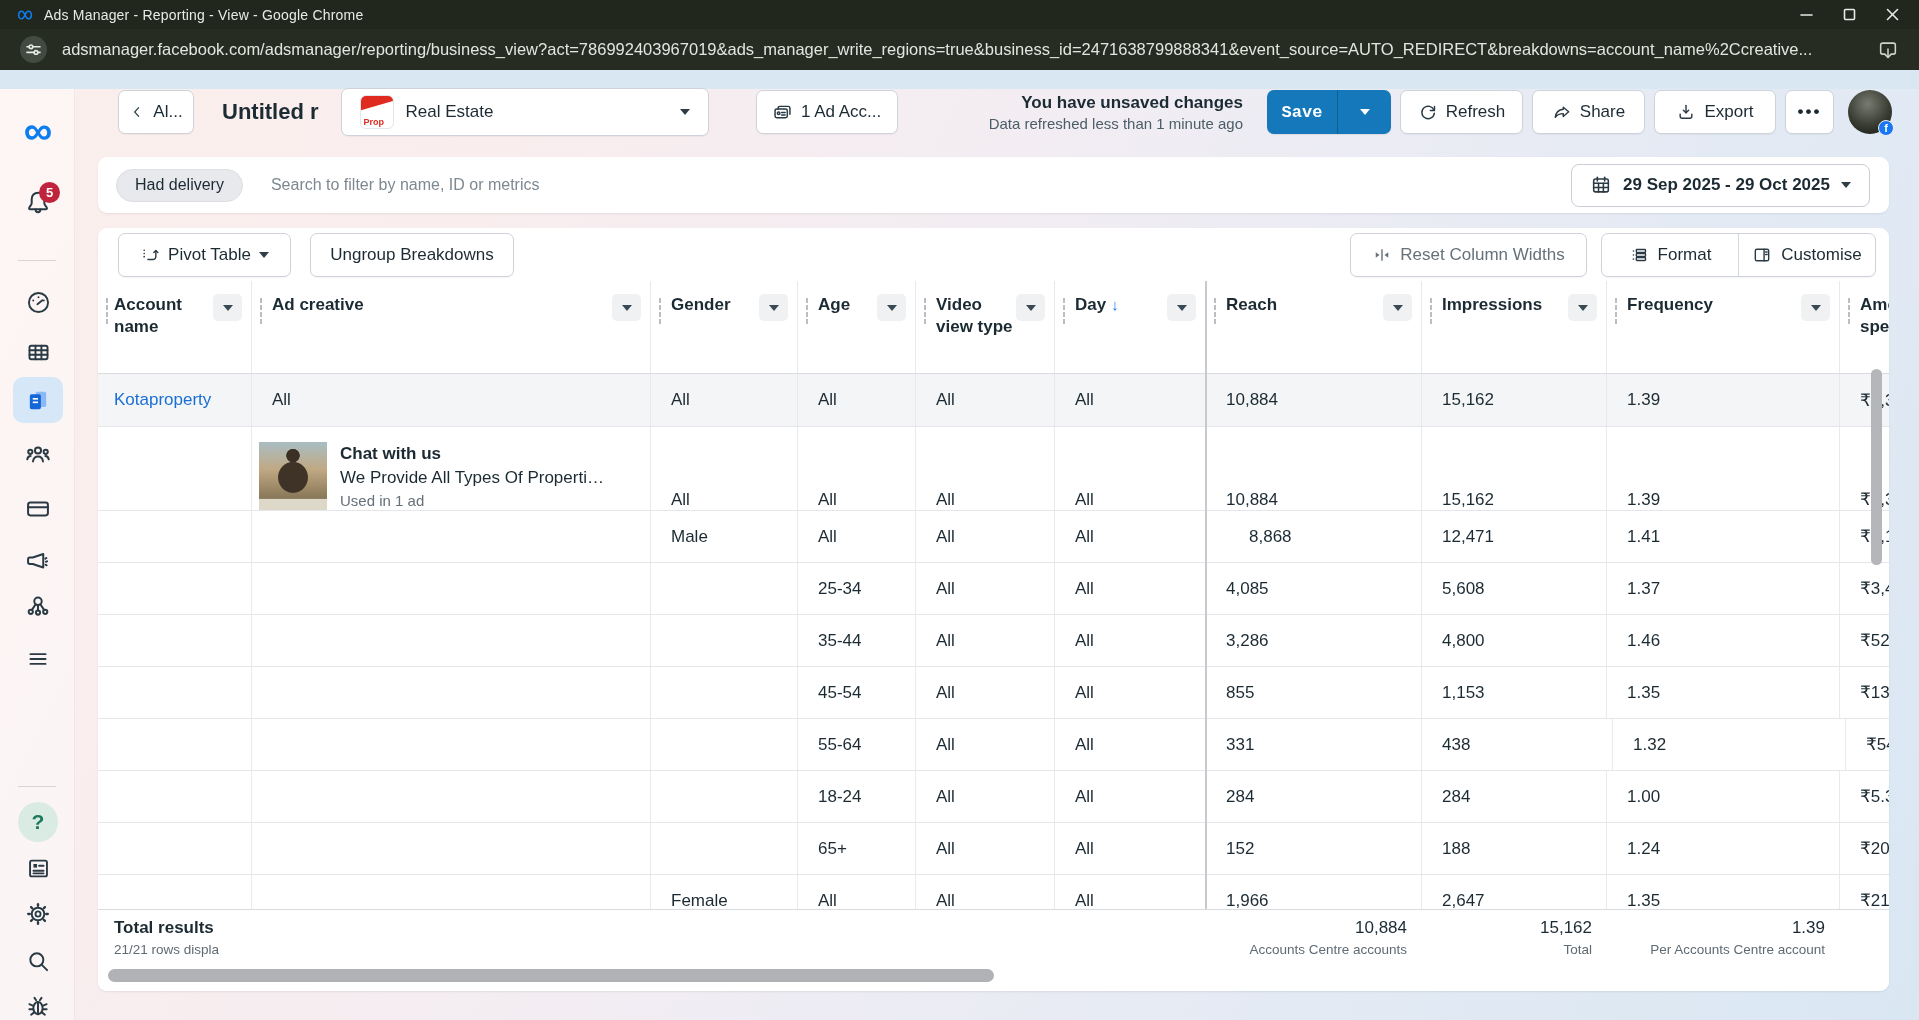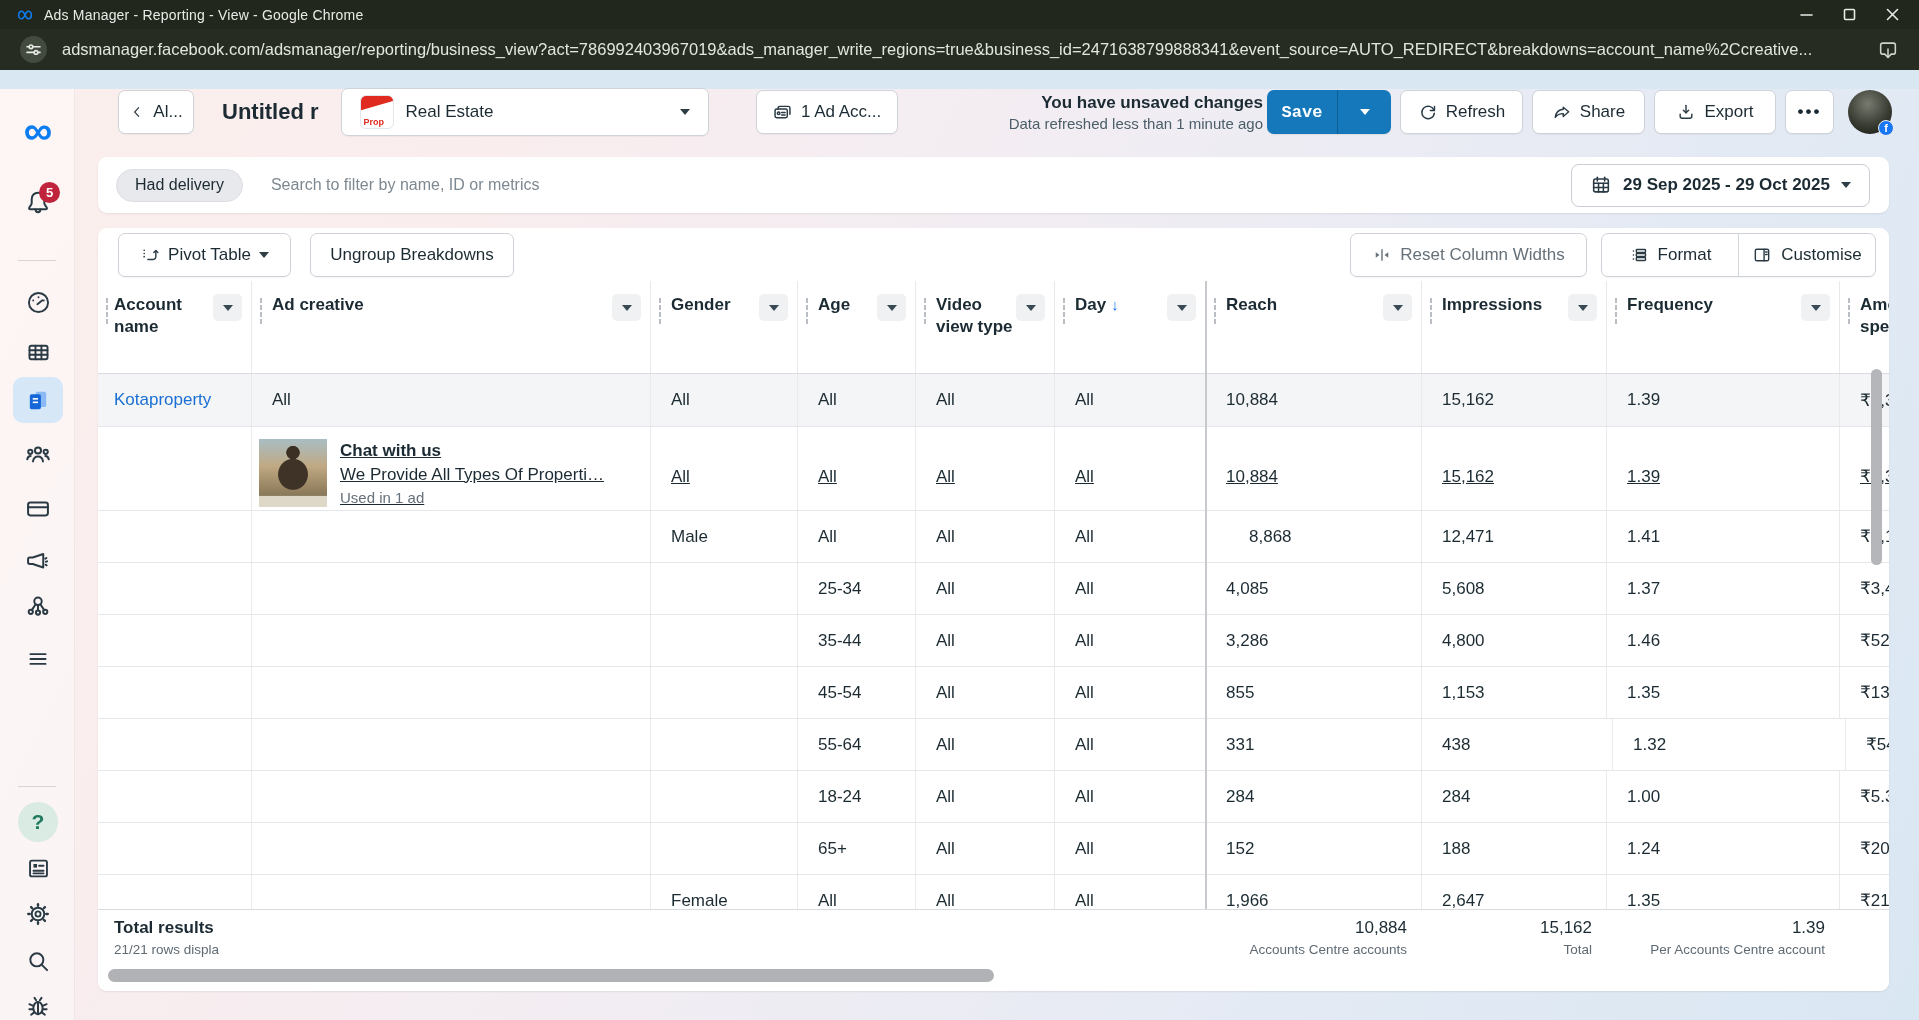--- a/index.html
+++ b/index.html
@@ -36,21 +36,21 @@
   .backbtn { width:76px; }
   .reporttitle { font-size:22px; font-weight:700; color:#1c2b33; margin-left:28px; white-space:nowrap; }
   .redrop { width:368px; margin-left:22px; height:48px; justify-content:flex-start; padding:0 18px; }
   .relogo { width:34px; height:34px; border:1px solid #e3e6ea; border-radius:6px; background:#fff; position:relative; overflow:hidden; flex:none; }
   .relogo .roof { position:absolute; left:-6px; top:-7px; width:46px; height:16px; background:#e02b20; transform:rotate(-16deg); }
   .relogo .word { position:absolute; left:3px; bottom:1px; color:#e02b20; font-size:9px; font-weight:700; }
   .redrop .lbl { margin-left:4px; }
   .caret { width:0; height:0; border-left:5.5px solid transparent; border-right:5.5px solid transparent; border-top:6.5px solid #2f3e46; }
   .redrop .caret { margin-left:auto; }
   .adaccbtn { width:142px; margin-left:47px; }
-  .unsaved { margin-left:auto; margin-right:4px; text-align:right; }
+  .unsaved { margin-left:auto; margin-right:24px; text-align:right; }
   .unsaved .l1 { font-size:17px; font-weight:600; color:#1c2b33; }
   .unsaved .l2 { font-size:15px; color:#4b5d68; margin-top:2px; }
   .savewrap { display:flex; height:44px; border-radius:7px; overflow:hidden; box-shadow:0 1px 1px rgba(0,0,0,.08); }
   .savemain { width:70px; background:#1478ba; color:#fff; font-size:17px; font-weight:600; display:flex; align-items:center; justify-content:center;font-family:Liberation Mono, monospace; }
   .savecaret { width:54px; background:#1478ba; border-left:1px solid rgba(10,60,95,.45); display:flex; align-items:center; justify-content:center; }
   .savecaret .caret { border-top-color:#fff; }
   .rgroup { display:flex; align-items:center; gap:9px; margin-left:9px; }
   .refreshbtn { width:123px; } .sharebtn { width:113px; } .exportbtn { width:122px; }
   .morebtn { width:49px; font-weight:700; letter-spacing:2px; }
   .avatar { width:44px; height:44px; border-radius:50%; position:relative; margin-left:5px; background:radial-gradient(circle at 45% 32%,#777b70 0%,#3a3d33 55%,#15170f 100%); flex:none; }
@@ -81,21 +81,21 @@
   .dots { position:absolute; left:7px; top:16px; width:4px; height:27px; background-image:radial-gradient(#b9bdc4 1.3px,transparent 1.5px); background-size:4px 7px; }
   .hcaret { position:absolute; right:9px; top:13px; width:29px; height:27px; background:#eff1f3; border-radius:5px; display:flex; align-items:center; justify-content:center; }
   .hcaret .tri { width:0; height:0; border-left:5px solid transparent; border-right:5px solid transparent; border-top:6px solid #3a4a54; }
   .sortarrow { color:#1877f2; font-weight:700; margin-left:5px; font-size:15px; }
 
   .trow { display:flex; height:52px; background:#fff; border-bottom:1px solid #e4e6ea; }
   .trow.summary { height:53px; background:#f4f5f6; }
   .trow.creative { height:84px; }
   .tcell { flex:none; height:100%; border-left:1px solid #e9eaee; padding:0 12px 0 20px; display:flex; align-items:center; font-size:17px; color:#1c2b33; overflow:hidden; white-space:nowrap; }
   .tcell.first { border-left:none; padding-left:16px; }
-  .trow.creative .tcell { align-items:center; padding-top:16px;text-decoration:underline; }
+  .trow.creative .tcell { align-items:flex-end; padding-top:16px; }
   .trow.creative .creative-cell { padding:8px 8px 0 7px; }
   .acclink { color:#1a6fd4; }
   .creativewrap { display:flex; gap:13px; }
   .thumb { width:68px; height:68px; flex:none; background:
       radial-gradient(circle at 50% 20%, #3c2f24 0 10%, transparent 11%),
       radial-gradient(ellipse at 50% 52%, #3f3327 0 30%, transparent 32%),
       linear-gradient(0deg, #ded8c9 0 16%, transparent 17%),
       linear-gradient(180deg, #a9bdc4 0%, #c0a983 40%, #93805f 75%, #6f6a52 100%); }
   .ctext { padding-top:2px; }
   .ctitle { font-size:17px; font-weight:700; color:#1c2b33; }

